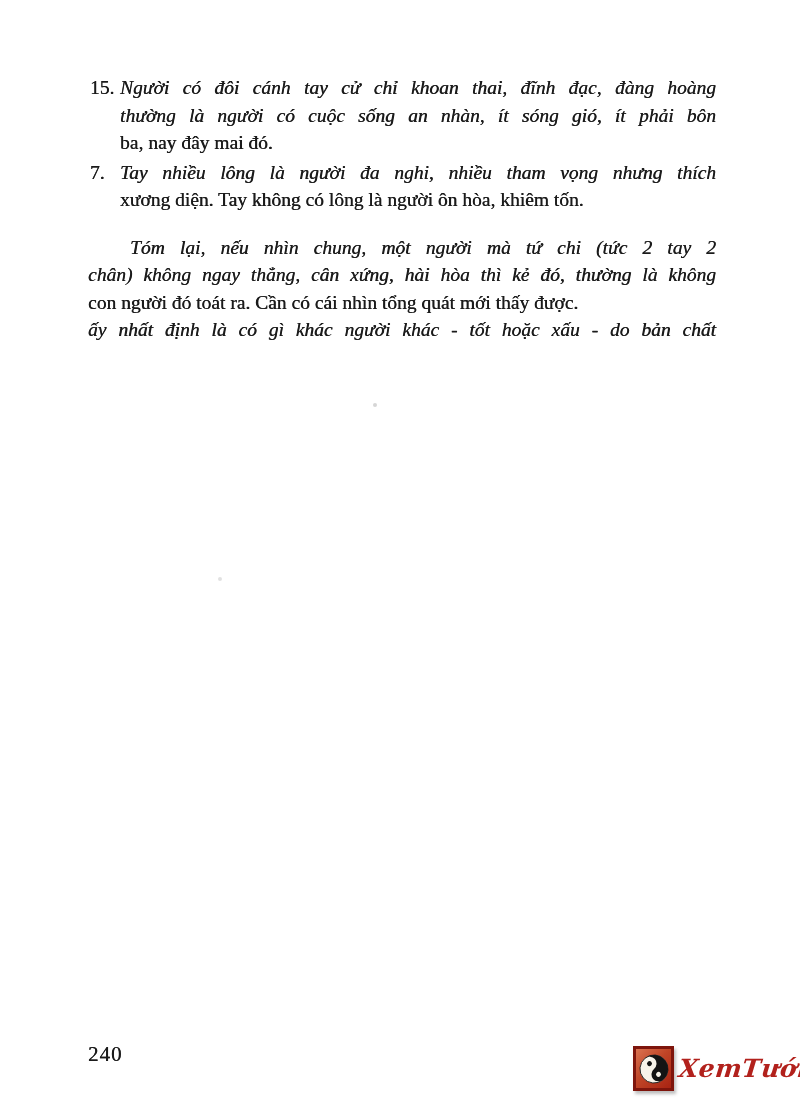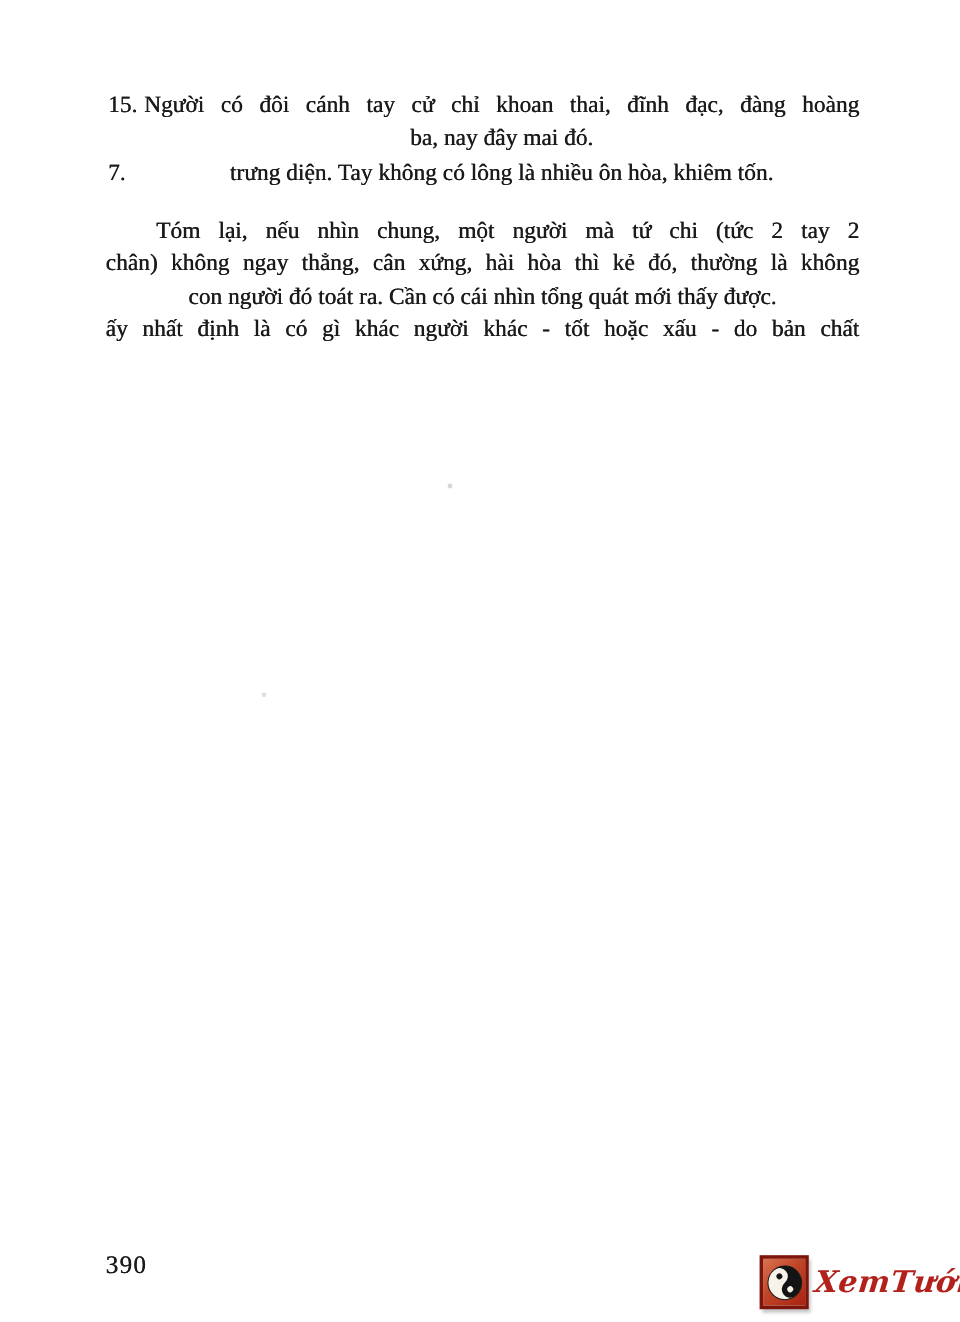--- a/index.html
+++ b/index.html
@@ -21,22 +21,22 @@
     position: absolute;
     left: 88px;
     top: 74px;
     width: 628px;
     font-size: 19.5px;
     line-height: 27.5px;
     text-shadow: 0.35px 0 0 currentColor; 
   }
   .list-item { position: relative; padding-left: 32px; margin-bottom: 2px; }
   .list-item .num { position: absolute; left: 2px; top: 0; }
-  .line { text-align: center; }
-  .line.j { text-align: justify; text-align-last: justify; }
+  .line { text-align: left; }
+  .line.j { text-align: justify; text-align-last: justify; font-style: italic; }
   .paragraph { margin-top: 20px; }
   .paragraph .indent { text-indent: 42px; }
   .page-number {
     position: absolute;
     left: 88px;
     top: 1042px;
     font-size: 21px;
     letter-spacing: 1px;
     text-shadow: 0.35px 0 0 currentColor;
   }
@@ -75,41 +75,43 @@
 </head>
 <body>
 
 <div class="page">
 
   <div class="content">
 
     <div class="list-item">
       <span class="num">15.</span>
       <div class="line j">Người có đôi cánh tay cử chỉ khoan thai, đĩnh đạc, đàng hoàng</div>
+      <div class="line j">thường là người có cuộc sống an nhàn, ít sóng gió, ít phải bôn</div>
       <div class="line">ba, nay đây mai đó.</div>
     </div>
 
     <div class="list-item">
       <span class="num">7.</span>
-      <div class="line">trưng diện. Tay không có lông là nhiều ôn hòa, khiêm tốn.</div>
+      <div class="line j">Tay nhiều lông là người đa nghi, nhiều tham vọng nhưng thích</div>
+      <div class="line">xương diện. Tay không có lông là người ôn hòa, khiêm tốn.</div>
     </div>
 
     <div class="paragraph">
       <div class="line j indent">Tóm lại, nếu nhìn chung, một người mà tứ chi (tức 2 tay 2</div>
       <div class="line j">chân) không ngay thẳng, cân xứng, hài hòa thì kẻ đó, thường là không</div>
       <div class="line">con người đó toát ra. Cần có cái nhìn tổng quát mới thấy được.</div>
       <div class="line j">ấy nhất định là có gì khác người khác - tốt hoặc xấu - do bản chất</div>
     </div>
 
   </div>
 
   <div class="speck s1"></div>
   <div class="speck s2"></div>
 
-  <div class="page-number">390</div>
+  <div class="page-number">240</div>
 
   <div class="watermark">
     <div class="wm-logo">
       <svg width="34" height="34" viewBox="0 0 40 40">
         <g transform="rotate(-40 20 20)">
           <circle cx="20" cy="20" r="16.5" fill="#f7f3e9" stroke="#1a1a1a" stroke-width="1"></circle>
           <path d="M20,3.5 A16.5,16.5 0 0 1 20,36.5 A8.25,8.25 0 0 1 20,20 A8.25,8.25 0 0 0 20,3.5 Z" fill="#141414"></path>
           <circle cx="20" cy="11.75" r="2.9" fill="#141414"></circle>
           <circle cx="20" cy="28.25" r="2.9" fill="#f7f3e9"></circle>
         </g>

